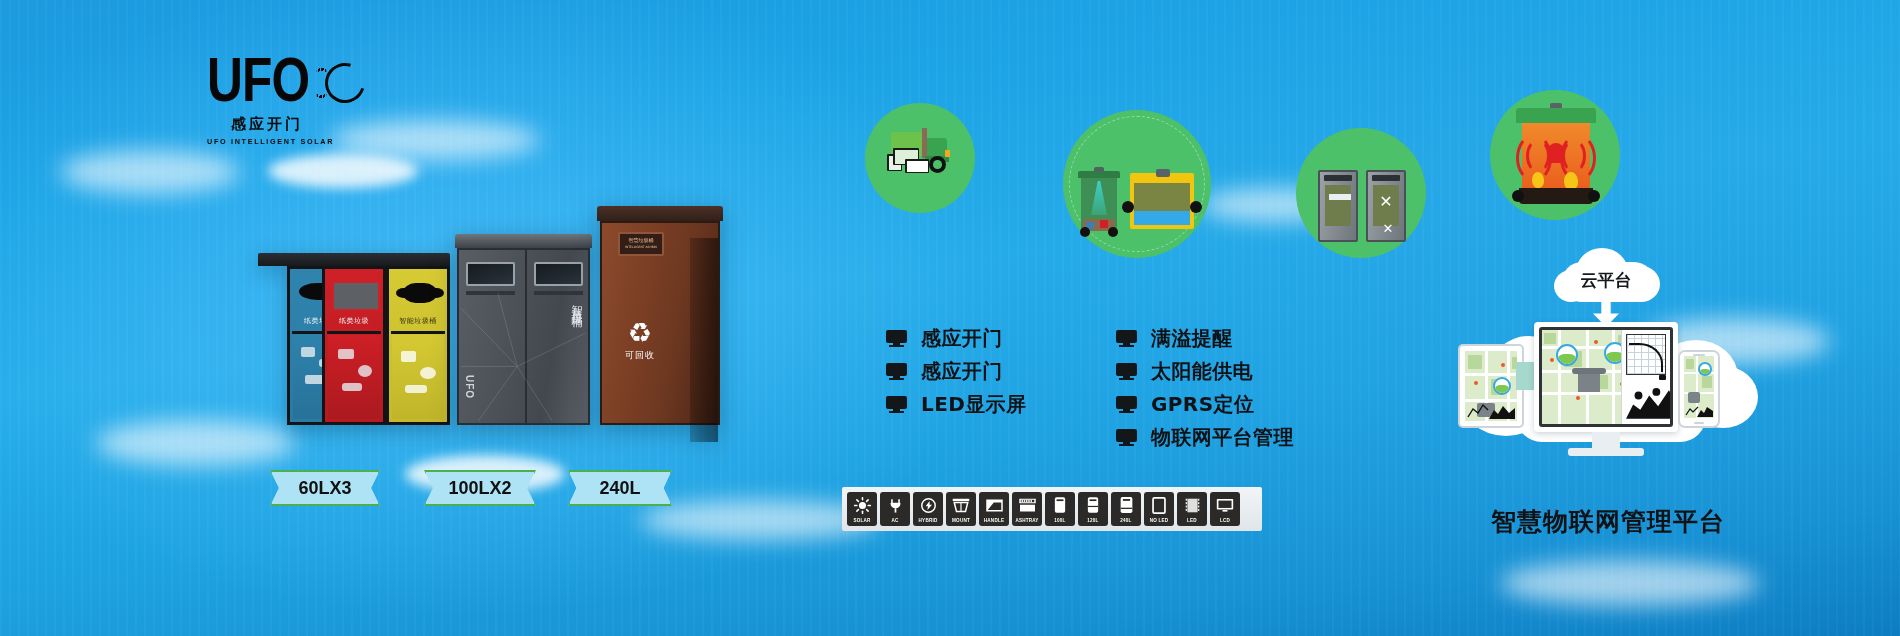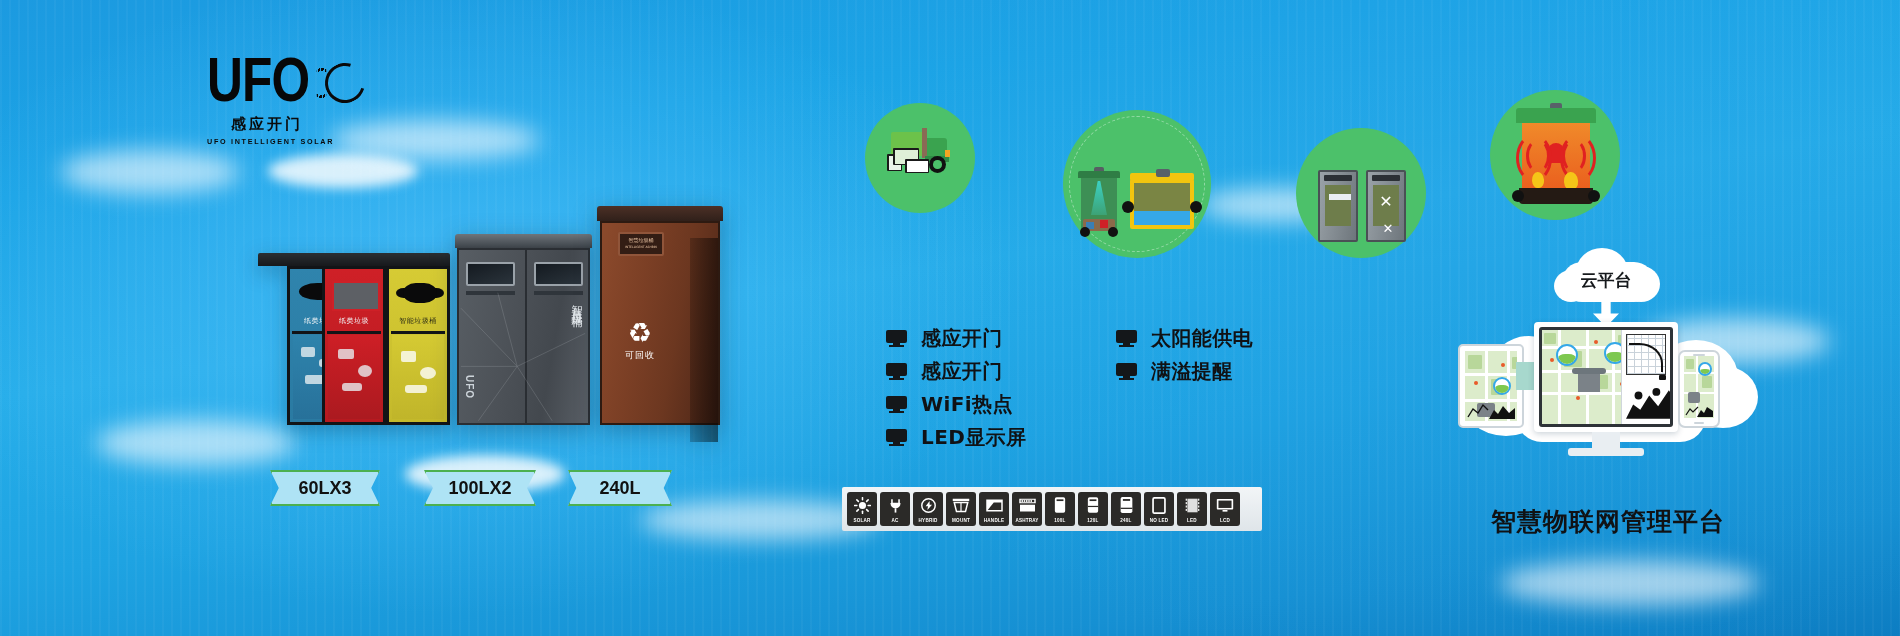--- a/index.html
+++ b/index.html
@@ -443,48 +443,56 @@
           <span class="bs"></span>
         </span>
       <span class="feat-label">感应开门</span>
     </div>
     <div class="feat">
       <span class="monitor-icon">
           <span class="sc"></span>
           <span class="st"></span>
           <span class="bs"></span>
         </span>
-      <span class="feat-label">WiFi热点</span>
-    </div>
-    <div class="feat">
-      <span class="monitor-icon">
-          <span class="sc"></span>
-          <span class="st"></span>
-          <span class="bs"></span>
-        </span>
       <span class="feat-label">LED显示屏</span>
     </div>
   </div>
 
   <div id="features2" class="layer">
     <div class="feat">
       <span class="monitor-icon">
           <span class="sc"></span>
           <span class="st"></span>
           <span class="bs"></span>
         </span>
-      <span class="feat-label">太阳能供电</span>
+      <span class="feat-label">满溢提醒</span>
     </div>
     <div class="feat">
       <span class="monitor-icon">
           <span class="sc"></span>
           <span class="st"></span>
           <span class="bs"></span>
         </span>
-      <span class="feat-label">满溢提醒</span>
+      <span class="feat-label">太阳能供电</span>
+    </div>
+    <div class="feat">
+      <span class="monitor-icon">
+          <span class="sc"></span>
+          <span class="st"></span>
+          <span class="bs"></span>
+        </span>
+      <span class="feat-label">GPRS定位</span>
+    </div>
+    <div class="feat">
+      <span class="monitor-icon">
+          <span class="sc"></span>
+          <span class="st"></span>
+          <span class="bs"></span>
+        </span>
+      <span class="feat-label">物联网平台管理</span>
     </div>
   </div>
 
   <div id="spec-strip" class="layer">
 
     <div class="spec">
       <span class="glyph">
         <svg class="sv" width="17" height="17" viewBox="0 0 24 24">
             <circle cx="12" cy="12" r="5" fill="#fff"></circle>
             <g stroke="#fff" stroke-width="2.2" stroke-linecap="round">

